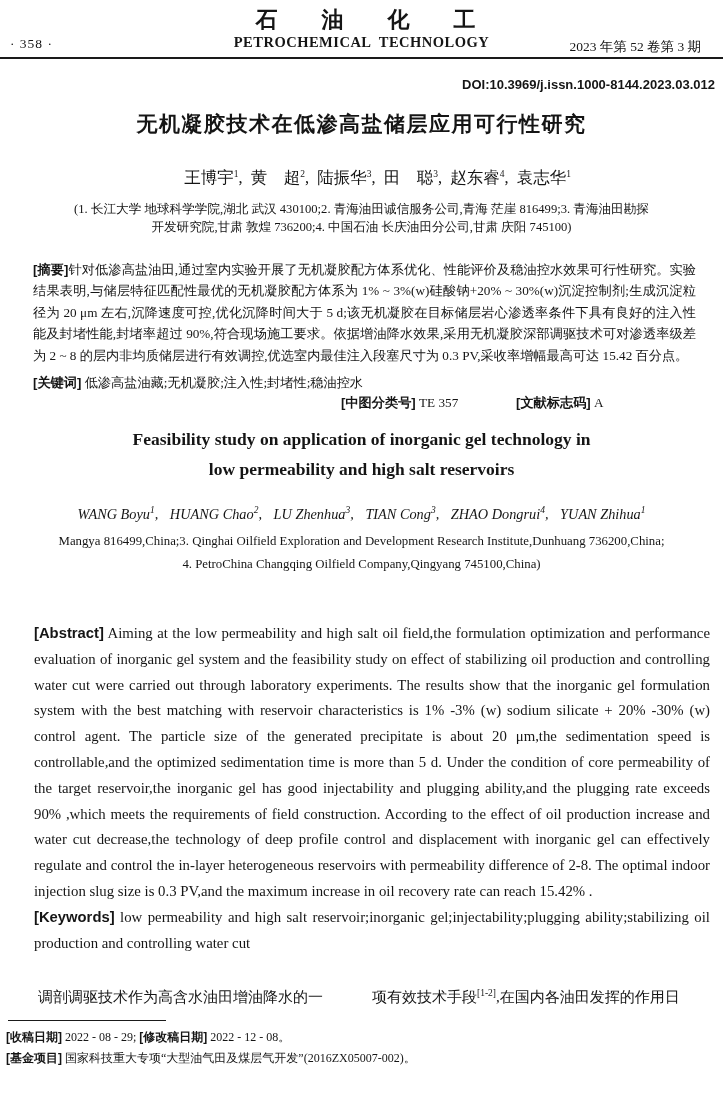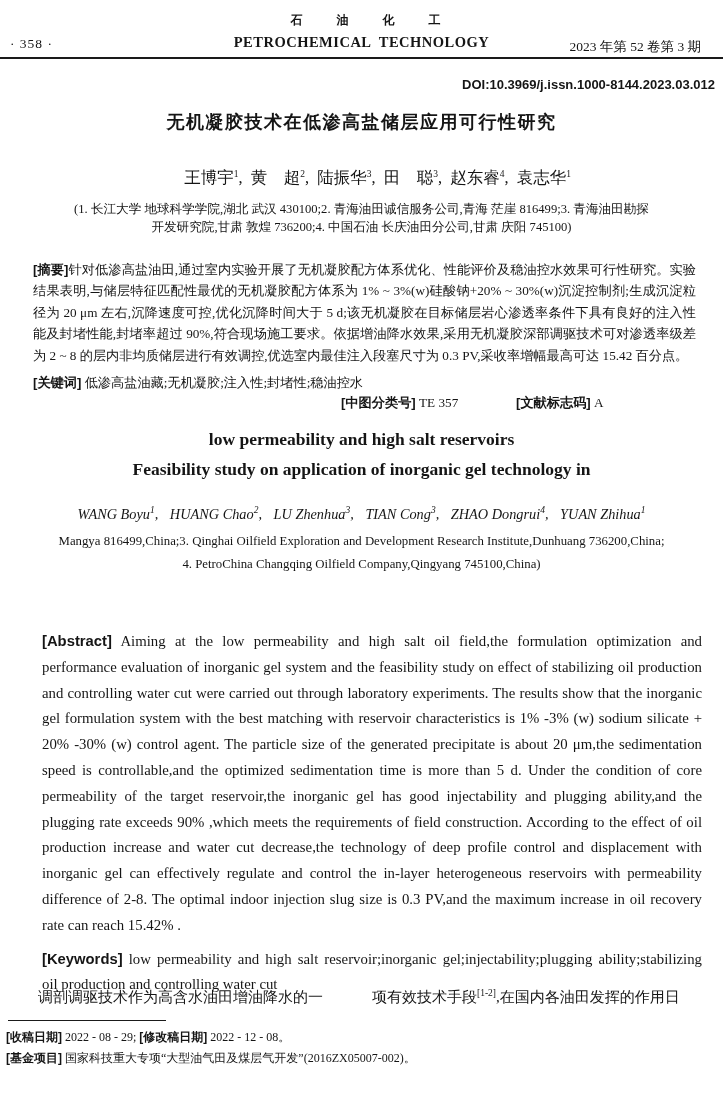--- a/index.html
+++ b/index.html
@@ -5,48 +5,48 @@
   html,body{margin:0;padding:0;background:#e8e8e8;}
   .page{
     position:relative;width:723px;height:1116px;background:#ffffff;
     font-family:"Liberation Serif","DejaVu Serif",serif;color:#151515;
     overflow:hidden;margin:0 auto;
   }
   .abs{position:absolute;}
   
   .hdr-pagenum{top:36px;left:10px;font-size:13.5px;letter-spacing:1px;}
   .hdr-center{top:8px;left:0;right:0;text-align:center;}
-  .journal-cn{font-size:12px;font-weight:700;letter-spacing:11px;padding-left:19px;line-height:24px;}
+  .journal-cn{font-size:22px;font-weight:700;letter-spacing:11px;padding-left:19px;line-height:24px;}
   .journal-en{font-size:14.5px;font-weight:700;letter-spacing:.5px;line-height:20px;white-space:pre;}
   .hdr-issue{top:38px;right:22px;font-size:13.5px;}
   .hdr-rule{top:57px;left:0;right:0;border-top:2px solid #1a1a1a;}
   .doi{top:77px;right:8px;font-family:"Liberation Sans","DejaVu Sans",sans-serif;font-weight:700;font-size:13px;}
   
   .title-cn{top:110px;left:0;right:0;text-align:center;font-family:"Liberation Sans","DejaVu Sans",sans-serif;
-    font-weight:700;font-size:18px;letter-spacing:1.5px;}
+    font-weight:700;font-size:21px;letter-spacing:1.5px;}
   .authors-cn{top:167px;left:0;right:0;text-align:center;font-size:16.5px;margin-left:32px;}
   .authors-cn .au{margin:0 2px;}
   sup{font-size:9.5px;vertical-align:super;line-height:0;}
   .affil-cn{top:201px;left:0;right:0;text-align:center;font-size:12.6px;line-height:17.5px;}
   
   .abstract-cn{top:259px;left:33px;right:27px;font-size:13.2px;line-height:21.4px;text-align:justify;}
   .keywords-cn{top:372px;left:33px;right:27px;font-size:13.2px;line-height:21.4px;}
   .meta-row{top:394px;left:33px;right:27px;font-size:13.2px;height:22px;}
   .meta-row .m1{position:absolute;left:0;}
   .meta-row .m2{position:absolute;left:308px;}
   .meta-row .m3{position:absolute;left:483px;}
   .blabel{font-family:"Liberation Sans","DejaVu Sans",sans-serif;font-weight:700;}
   
   .title-en{top:424px;left:0;right:0;text-align:center;font-weight:700;font-size:17.5px;line-height:30px;}
   .authors-en{top:506px;left:0;right:0;text-align:center;font-style:italic;font-size:14.3px;}
   .authors-en .au{margin:0 4px;}
   .affil-en{top:530px;left:0;right:0;text-align:center;font-size:12.8px;line-height:23px;}
   
   .abstract-en{top:621px;left:34px;right:13px;font-size:14.8px;line-height:25.8px;text-align:justify;}
-  .abstract-en p{margin:8px;}
+  .abstract-en p{margin:0;}
   
   .body-cols{top:986px;left:8px;right:11px;display:flex;gap:24px;font-size:15px;line-height:22px;}
   .body-cols .col{flex:1 1 0;}
   .body-cols .col-left{text-indent:2em;}
   
   .fn-rule{top:1020px;left:8px;width:158px;border-top:1.5px solid #1a1a1a;}
   .footnotes{top:1027px;left:6px;right:12px;font-size:12px;line-height:20.6px;text-align:justify;}
   .footnotes p{margin:0;}
 </style>
 </head>
@@ -83,22 +83,22 @@
   <div class="abs abstract-cn"><span class="blabel">[摘要]</span><span>针对低渗高盐油田,通过室内实验开展了无机凝胶配方体系优化、性能评价及稳油控水效果可行性研究。实验结果表明,与储层特征匹配性最优的无机凝胶配方体系为 1% ~ 3%(w)硅酸钠+20% ~ 30%(w)沉淀控制剂;生成沉淀粒径为 20 μm 左右,沉降速度可控,优化沉降时间大于 5 d;该无机凝胶在目标储层岩心渗透率条件下具有良好的注入性能及封堵性能,封堵率超过 90%,符合现场施工要求。依据增油降水效果,采用无机凝胶深部调驱技术可对渗透率级差为 2 ~ 8 的层内非均质储层进行有效调控,优选室内最佳注入段塞尺寸为 0.3 PV,采收率增幅最高可达 15.42 百分点。</span></div>
 
   <div class="abs keywords-cn"><span class="blabel">[关键词]</span><span> 低渗高盐油藏;无机凝胶;注入性;封堵性;稳油控水</span></div>
 
   <div class="abs meta-row">
     <span class="m2"><span class="blabel">[中图分类号]</span><span> TE 357</span></span>
     <span class="m3"><span class="blabel">[文献标志码]</span><span> A</span></span>
   </div>
 
   <div class="abs title-en">
+    <div>Feasibility study on application of inorganic gel technology in</div>
     <div>low permeability and high salt reservoirs</div>
-    <div>Feasibility study on application of inorganic gel technology in</div>
   </div>
 
   <div class="abs authors-en">
     <span class="au"><span>WANG Boyu</span><sup>1</sup><span>,</span></span>
     <span class="au"><span>HUANG Chao</span><sup>2</sup><span>,</span></span>
     <span class="au"><span>LU Zhenhua</span><sup>3</sup><span>,</span></span>
     <span class="au"><span>TIAN Cong</span><sup>3</sup><span>,</span></span>
     <span class="au"><span>ZHAO Dongrui</span><sup>4</sup><span>,</span></span>
     <span class="au"><span>YUAN Zhihua</span><sup>1</sup><span></span></span>
   </div>

